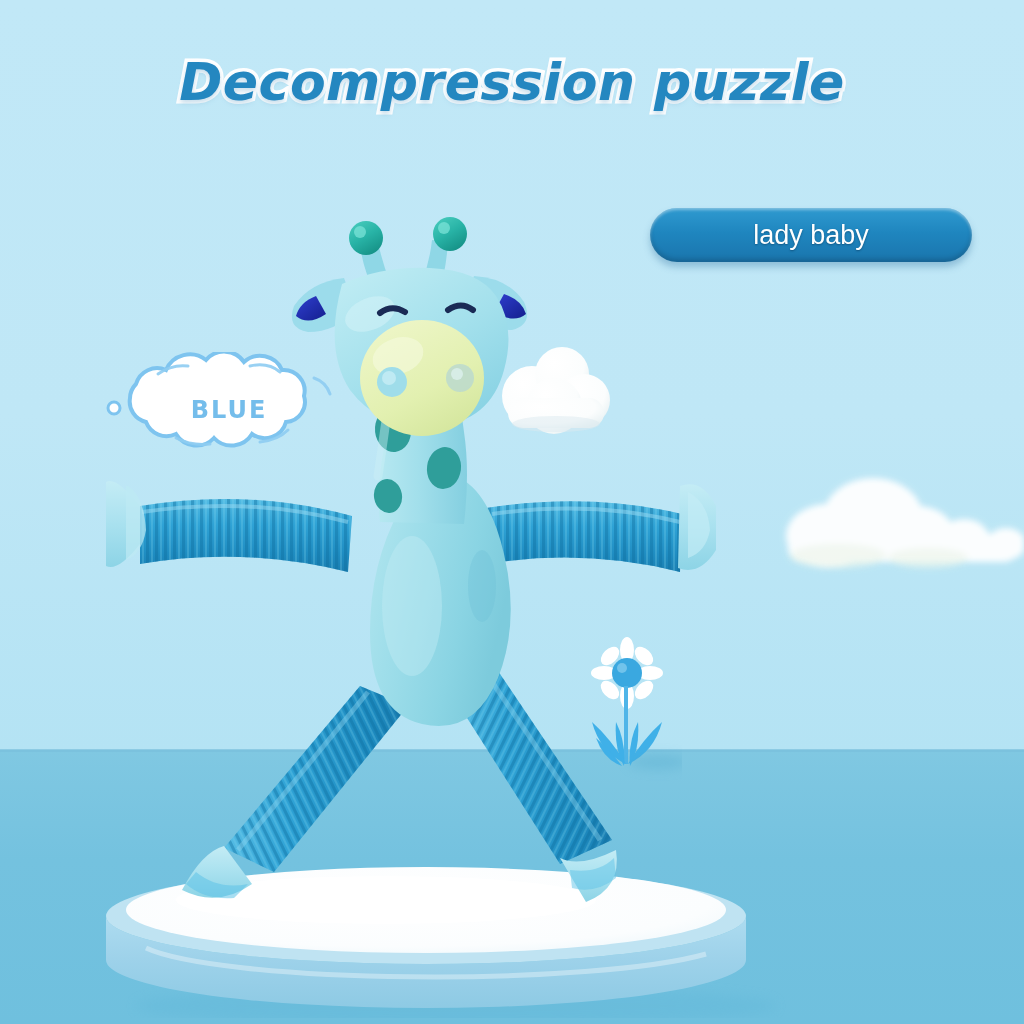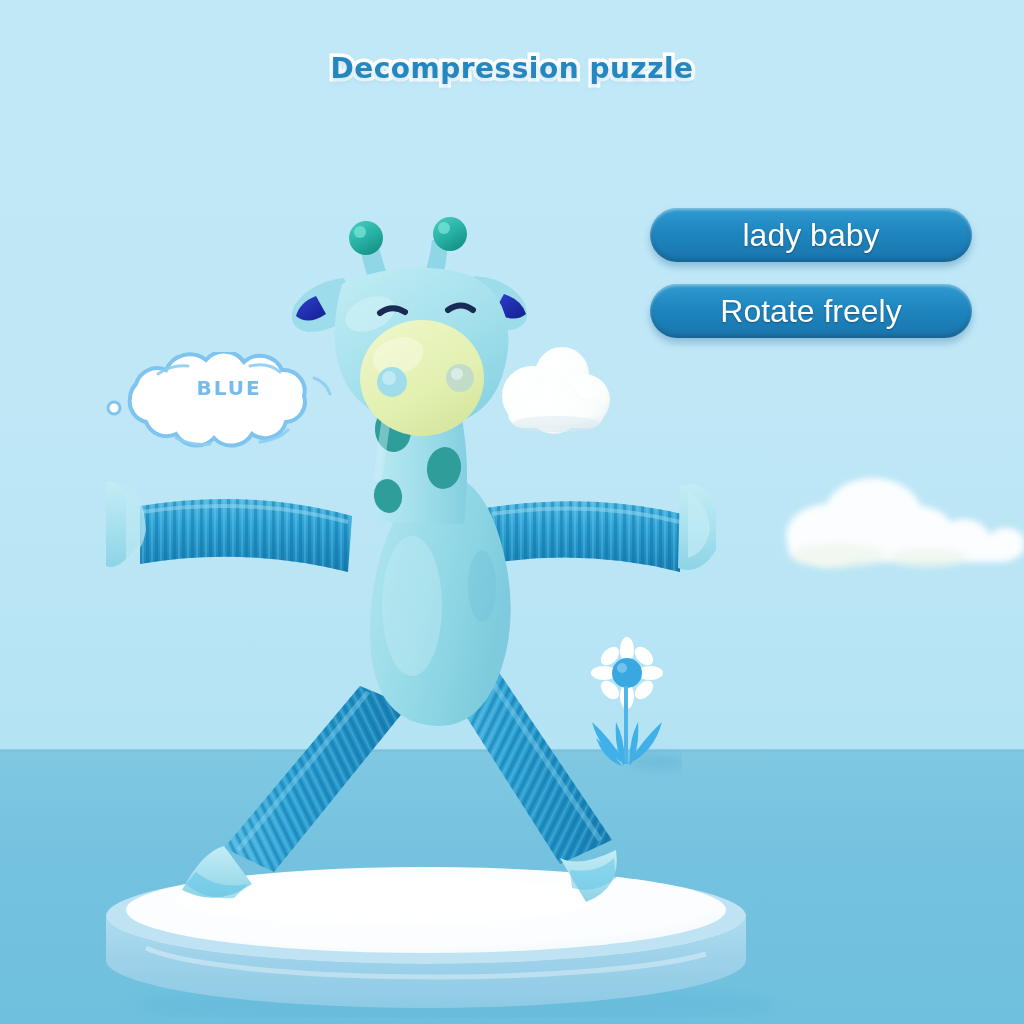--- a/index.html
+++ b/index.html
@@ -34,65 +34,66 @@
   }
 
   
   .title-wrap {
     position: absolute; left: 0; top: 52px;
     width: 1024px; text-align: center;
   }
   .title {
     display: inline-block;
     font-family: "DejaVu Sans", sans-serif;
-    font-size: 28px;
+    font-size: 52px;
     font-weight: bold;
     letter-spacing: 0.5px;
     color: #2487c0;
     -webkit-text-stroke: 7px #ffffff;
     paint-order: stroke fill;
     text-shadow: 0 3px 5px rgba(130,180,210,0.45);
+    font-style: italic;
   }
 
   
   .badges {
     position: absolute; left: 650px; top: 208px;
     display: flex; flex-direction: column; gap: 22px;
   }
   .badge {
     height: 54px;
     min-width: 270px;
     padding: 0 26px;
     display: flex; align-items: center; justify-content: center;
     border-radius: 30px;
     background: linear-gradient(180deg, #2f9ad0 0%, #1f86bf 45%, #1a75ad 100%);
     box-shadow:
       0 5px 7px rgba(80,140,180,0.45),
       inset 0 2px 3px rgba(255,255,255,0.40),
       inset 0 -3px 5px rgba(0,0,0,0.16);
     color: #ffffff;
-    font-size: 32px;
+    font-size: 27px;
     font-weight: normal;
     white-space: nowrap;
     text-shadow: 0 1px 2px rgba(0,40,70,0.45);
   }
   .badge.b2 { min-width: 268px; }
   .badge.b3 { min-width: 272px; }
 
   
   .cloud-label {
     position: absolute; left: 100px; top: 352px;
     width: 258px; height: 100px;
   }
   .cloud-label svg { display: block; }
   .cloud-text {
-    position: absolute; left: 0; top: 24px;
+    position: absolute; left: 0; top: 44px;
     width: 258px; text-align: center;
     font-family: "DejaVu Sans", sans-serif;
-    font-size: 20px; font-weight: bold;
+    font-size: 24px; font-weight: bold;
     letter-spacing: 2px;
     color: #74bdeb;
   }
 
   
   .cloud-mid { position: absolute; left: 496px; top: 344px; }
   
   .cloud-row {
     position: absolute; left: 768px; top: 468px;
     filter: blur(3px); opacity: 0.95;
@@ -189,23 +190,20 @@
         <path d="M 160 90 q 18 -2 28 -12"></path>
       </g>
     </svg>
     <div class="cloud-text">BLUE</div>
   </div>
 
   <div class="badges">
     <div class="badge b1">
       <span>lady baby</span>
     </div>
-    <div class="badge b2">
-      <span>Rotate freely</span>
-    </div>
   </div>
 
   <div class="flower">
     <svg width="110" height="150" viewBox="0 0 110 150">
       <g fill="#ffffff">
         <ellipse cx="55" cy="18" rx="7" ry="13"></ellipse>
         <ellipse cx="55" cy="64" rx="7" ry="13"></ellipse>
         <ellipse cx="32" cy="41" rx="13" ry="7"></ellipse>
         <ellipse cx="78" cy="41" rx="13" ry="7"></ellipse>
         <ellipse cx="38" cy="24" rx="11" ry="7" transform="rotate(-45 38 24)"></ellipse>

